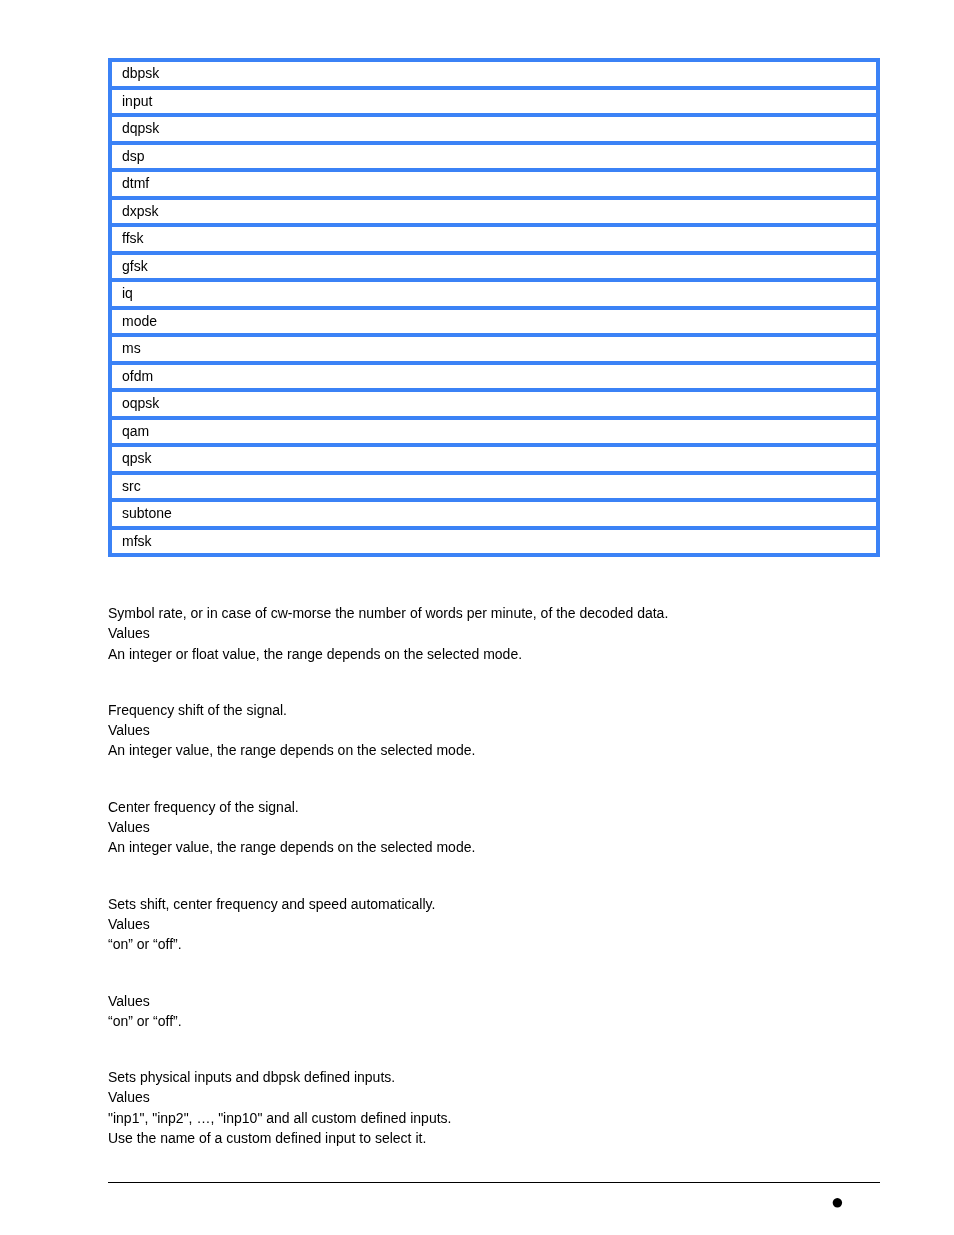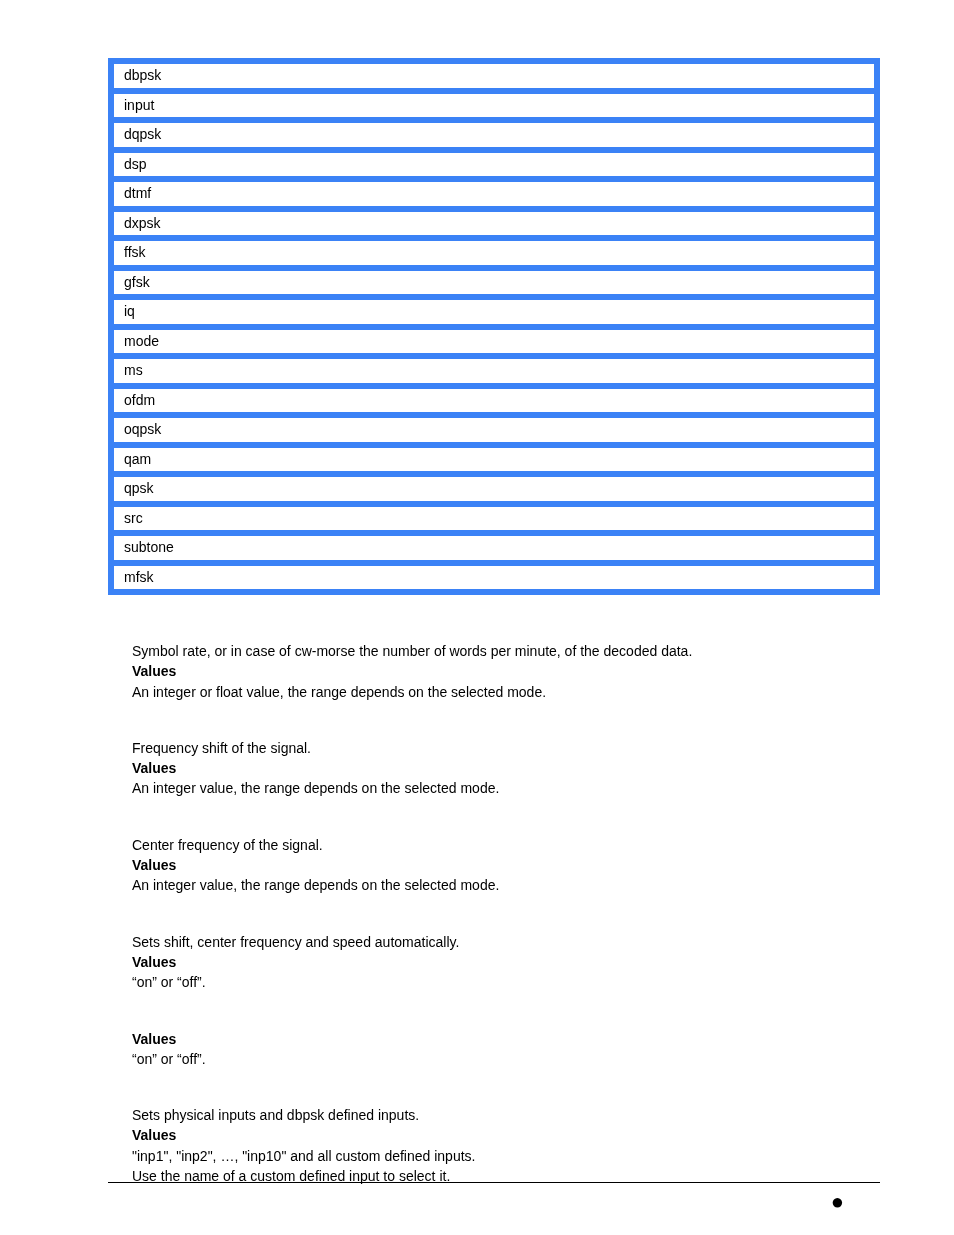--- a/index.html
+++ b/index.html
@@ -16,33 +16,32 @@
     font-size: 14px;
     color: #000;
     position: relative;
   }
   table.modes {
     border-collapse: collapse;
     width: 100%;
     margin-bottom: 46px;
   }
   table.modes td {
-    border: 6px solid #3b82f6;
+    border: 4px solid #3b82f6;
     padding: 3px 10px 3px 10px;
     font-size: 14px;
     line-height: 1.25;
   }
   .section {
     margin-bottom: 36px;
     line-height: 1.45;
-    margin-left: 24px;
   }
   .section .desc {}
   .section .values-label {
-    font-weight: bold;
+    font-weight: normal;
   }
   .section .values-text {}
   .footer-rule {
     position: absolute;
     left: 108px;
     right: 74px;
     bottom: 52px;
     border-top: 1px solid #000;
   }
   .footer-dot {

